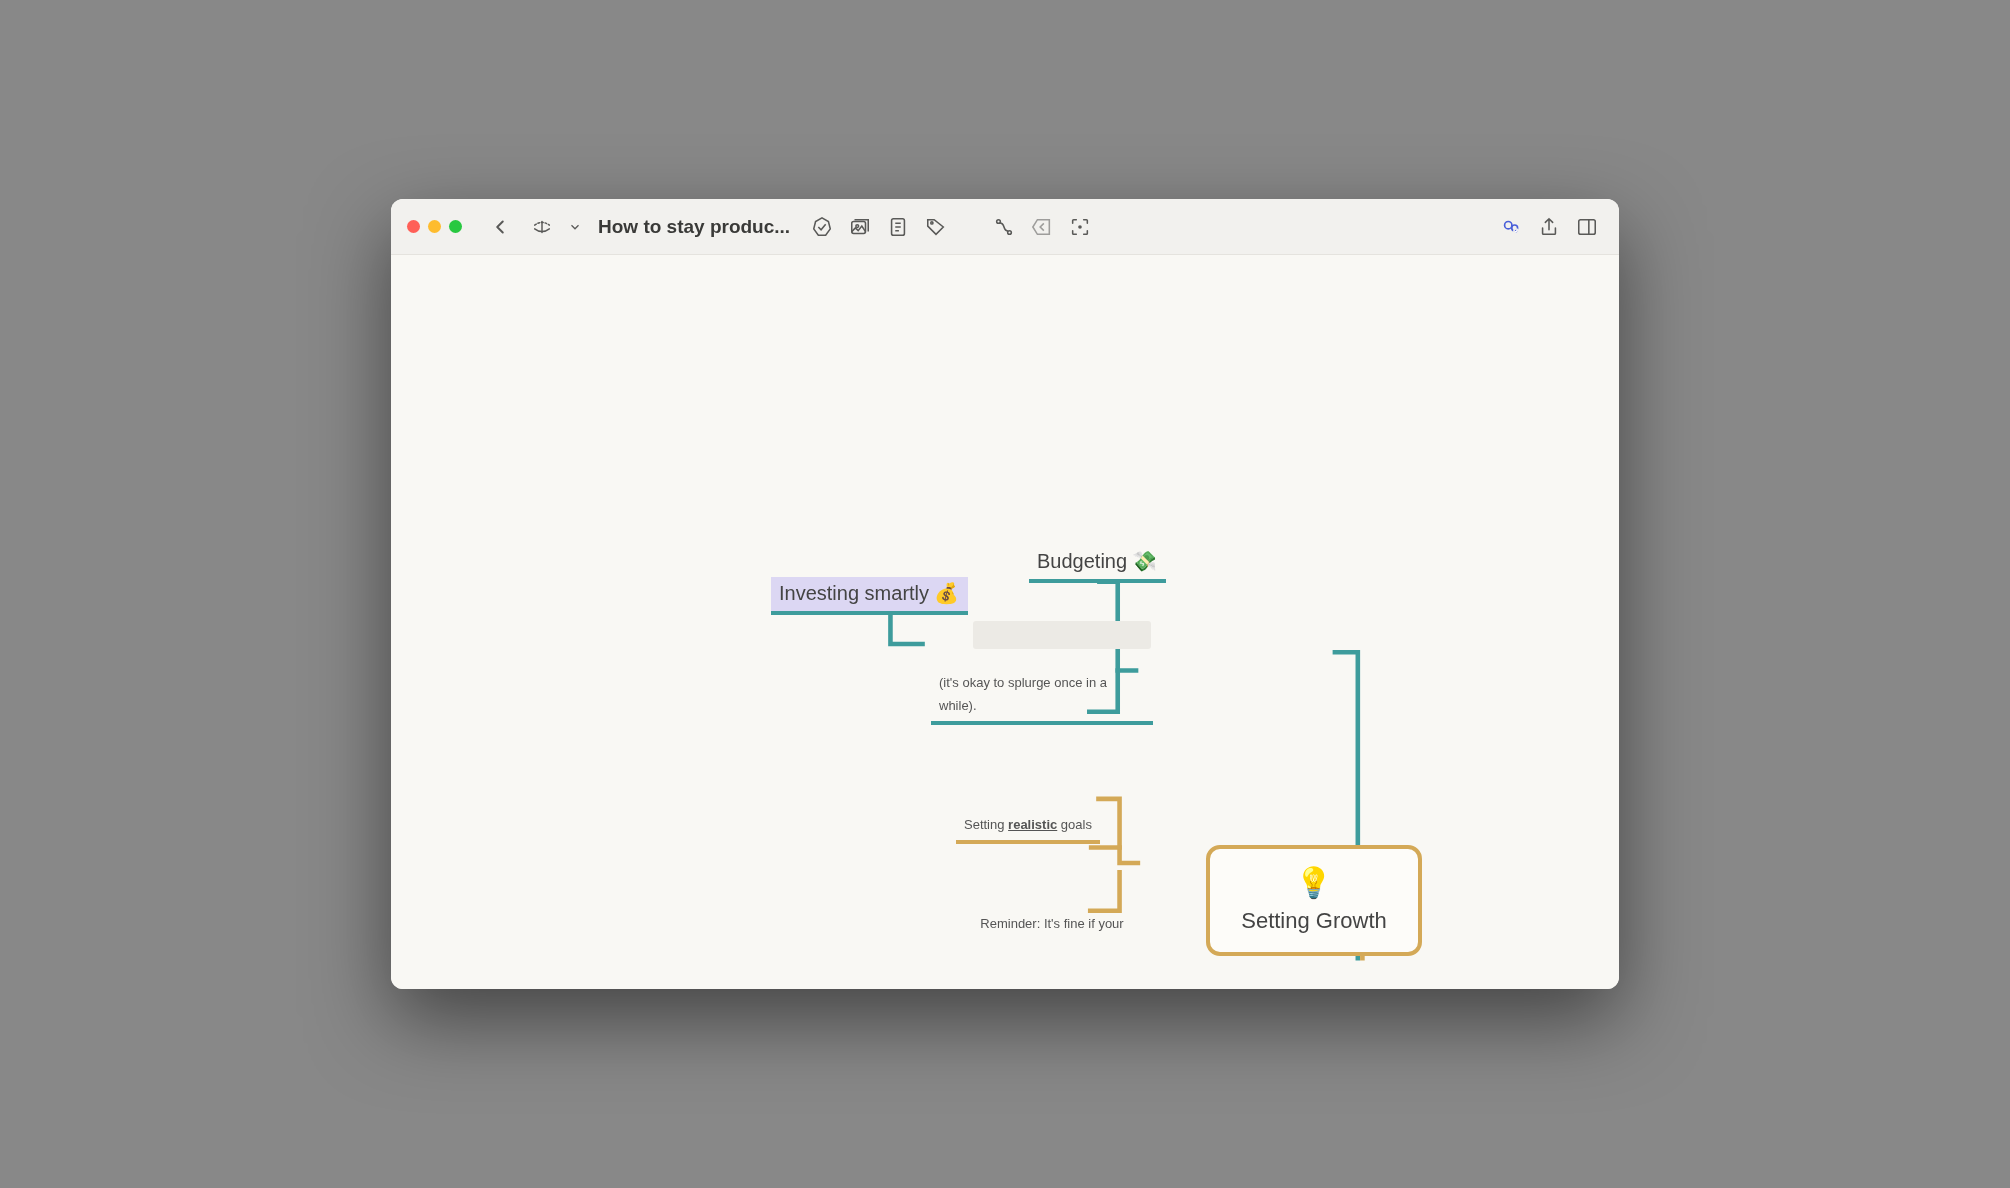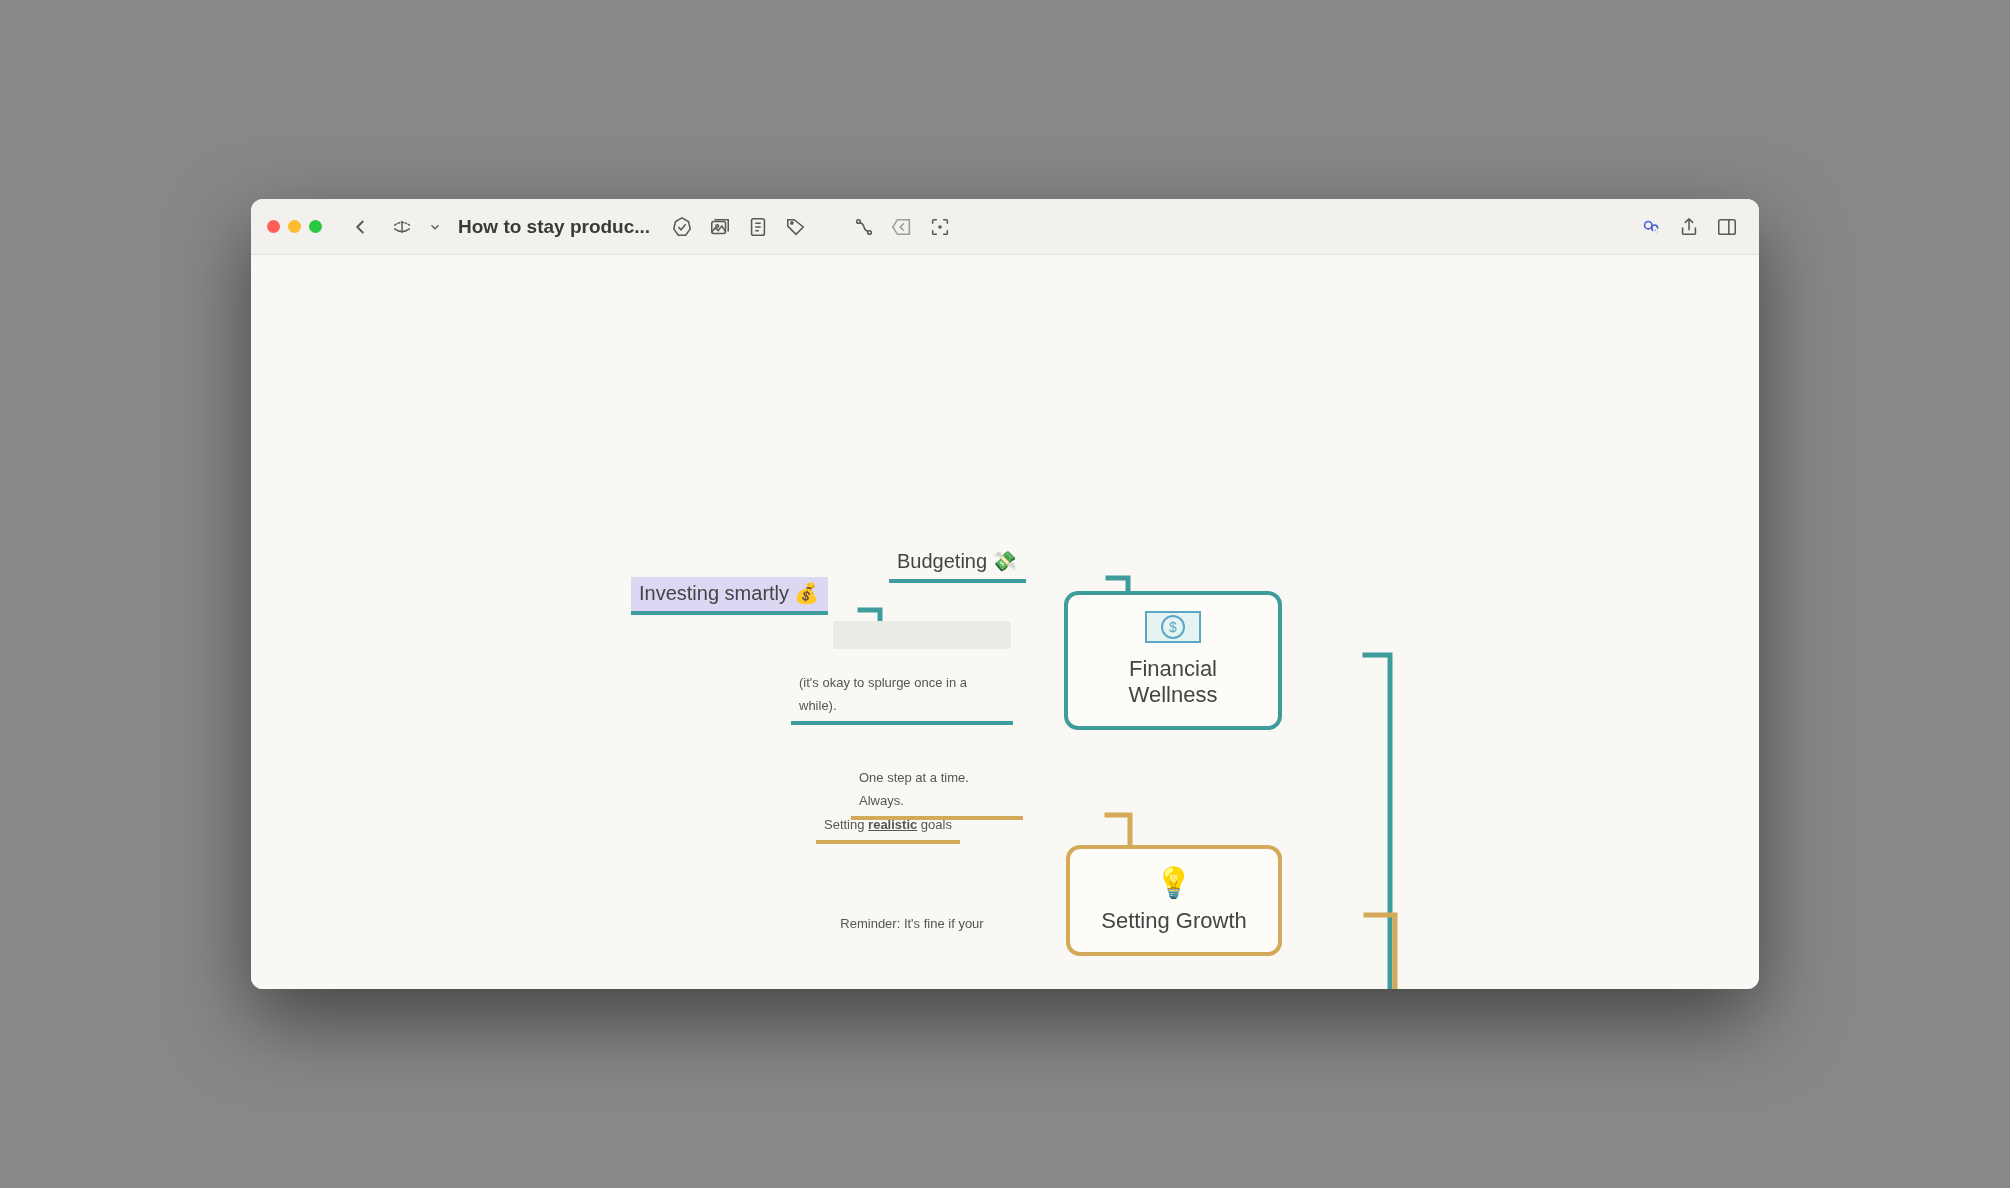--- a/index.html
+++ b/index.html
@@ -5,21 +5,21 @@
   * { box-sizing: border-box; margin: 0; padding: 0; }
   body {
     font-family: -apple-system, BlinkMacSystemFont, "Segoe UI", sans-serif;
     background: #888;
     display: flex;
     align-items: center;
     justify-content: center;
     min-height: 100vh;
   }
   .window {
-    width: 1508px;
+    width: 1228px;
     height: 790px;
     background: #faf9f6;
     border-radius: 12px;
     box-shadow: 0 30px 80px rgba(0,0,0,0.5);
     overflow: hidden;
     position: relative;
     display: flex;
     flex-direction: column;
   }
   .titlebar {
@@ -255,47 +255,40 @@
       </g>
 
       <g stroke="#d4a957" stroke-width="5" fill="none" stroke-linecap="square">
         <path d="M 772 560 L 795 560 L 795 630 L 815 630"></path>
         <path d="M 764 613 L 795 613"></path>
         <path d="M 763 682 L 795 682 L 795 640"></path>
         <path d="M 1031 660 L 1060 660 L 1060 734"></path>
       </g>
     </svg>
 
-    <div class="node node-box teal" style="left:813px; top:336px; width:218px;">
-      <span class="bill-icon"></span>
-      <div class="box-title">Financial Wellness</div>
-    </div>
 
     <div class="node node-underline teal" style="left:638px; top:290px;">
       <span>Budgeting 💸</span>
     </div>
 
     <div class="input-placeholder" style="left:582px; top:366px; width:178px; height:28px;"></div>
 
     <div class="node node-underline teal sel" style="left:356px; top:322px;">
       <span>Investing smartly 💰</span>
     </div>
 
     <div class="node node-underline teal" style="left:540px; top:410px; width:222px;">
       <span class="node-text">(it's okay to splurge once in a while).</span>
     </div>
 
     <div class="node node-box gold" style="left:815px; top:590px; width:216px;">
       <span class="bulb-icon">💡</span>
       <div class="box-title">Setting Growth</div>
     </div>
 
-    <div class="node node-underline gold" style="left:600px; top:505px; width:172px;">
-      <span class="node-text">One step at a time. Always.</span>
-    </div>
 
     <div class="node node-underline gold" style="left:565px; top:552px;">
       <span class="node-text">
         <span>Setting </span><span class="underline-text">realistic</span><span> goals</span>
       </span>
     </div>
 
     <div class="node" style="left:552px; top:655px; width:218px;text-align:center;">
       <span class="node-text">Reminder: It's fine if your</span>
     </div>

